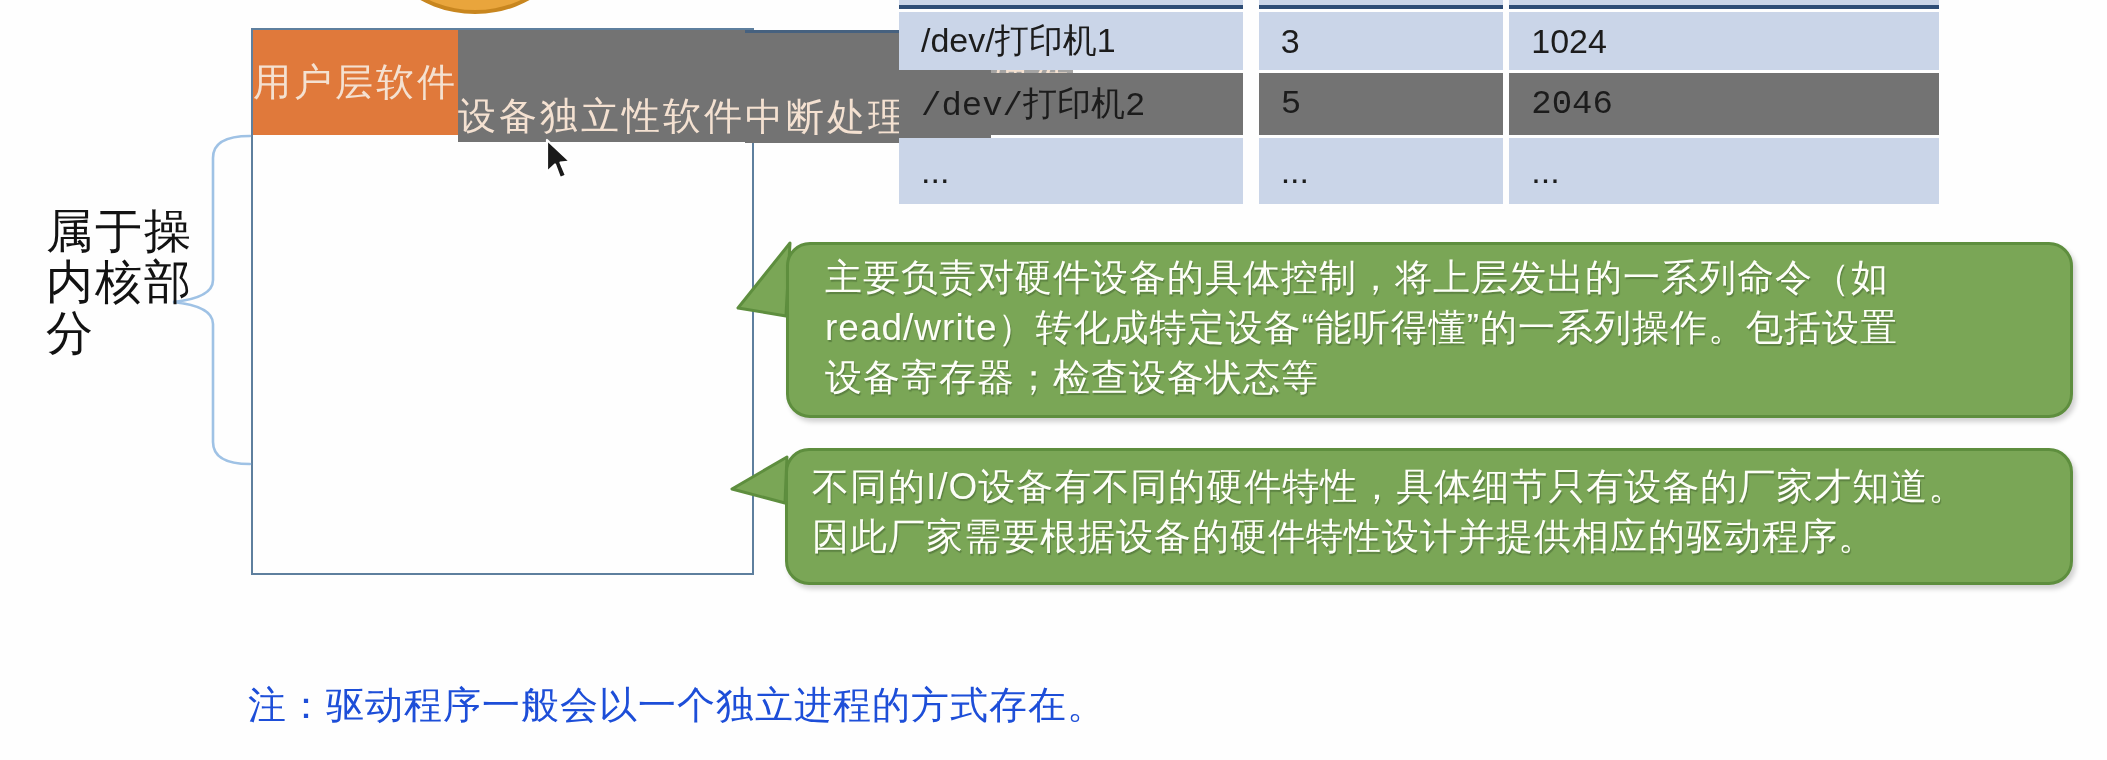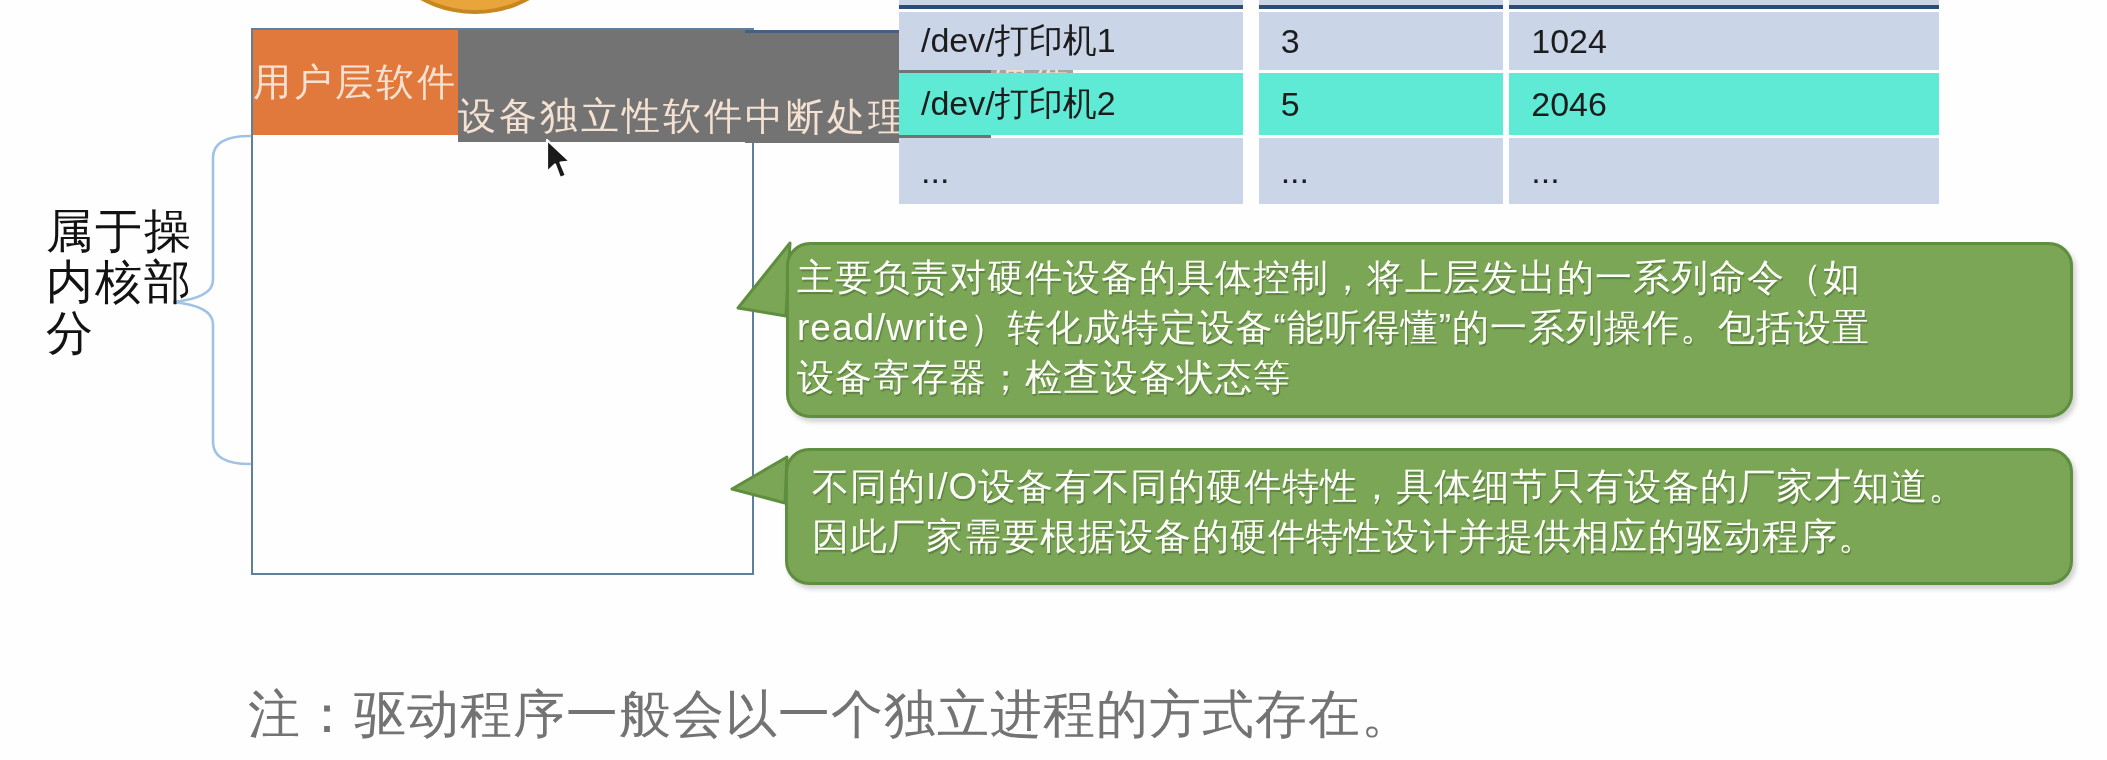--- a/index.html
+++ b/index.html
@@ -50,44 +50,44 @@
   .trow{display:flex;}
   .trow .cell{box-sizing:border-box;display:flex;align-items:center;
     font-size:34px;color:#1C1C1C;padding-left:22px;}
   .c1{width:347px;margin-right:16px;}
   .c2{width:247px;margin-right:6px;}
   .c3{width:434px;}
   .sliver .cell{height:5px;background:#CAD5E8;padding:0;}
   .navline .cell{height:4px;background:#2E4D76;padding:0;}
   .tgap{height:3px;}
   .r-dark .cell{height:58px;background:#CAD5E8;}
-  .r-light .cell{height:62px;background:#5eead4;}
+  .r-light .cell{height:62px;background:#737373;font-family:Liberation Mono, monospace;}
   .r-dots .cell{height:66px;background:#CAD5E8;}
 
   
   .bubble{
     background:#7AA656;border:3px solid #5E8E3E;border-radius:24px;
     box-sizing:border-box;color:#FDFEF8;
     font-size:37px;letter-spacing:1px;
     text-shadow:1px 2px 1px rgba(55,85,40,0.45);
     box-shadow:3px 4px 5px rgba(0,0,0,0.18);
   }
-  .bubble-1{left:786px;top:242px;width:1287px;height:176px;padding:8px 18px 0 8px;}
+  .bubble-1{left:786px;top:242px;width:1287px;height:176px;padding:8px 18px 0 36px;}
   .bubble-1 .bline{line-height:50px;}
   .bubble-2{left:785px;top:448px;width:1288px;height:137px;padding:11px 18px 0 24px;}
   .bubble-2 .bline{line-height:50px;}
   .tail-svg{overflow:visible;}
   .tail1{left:726px;top:238px;width:70px;height:86px;}
   .tail2{left:722px;top:450px;width:70px;height:60px;}
 
   
   .note{
     left:248px;top:680px;
     font-family:"Liberation Serif","DejaVu Serif",serif;
-    font-size:52px;color:#737373;letter-spacing:1px;
+    font-size:38px;color:#1d4ed8;letter-spacing:1px;
   }
 
   
   .cursor-svg{left:544px;top:138px;width:34px;height:46px;}
 </style>
 </head>
 <body>
 
 <div class="abs top-circle"></div>
 

